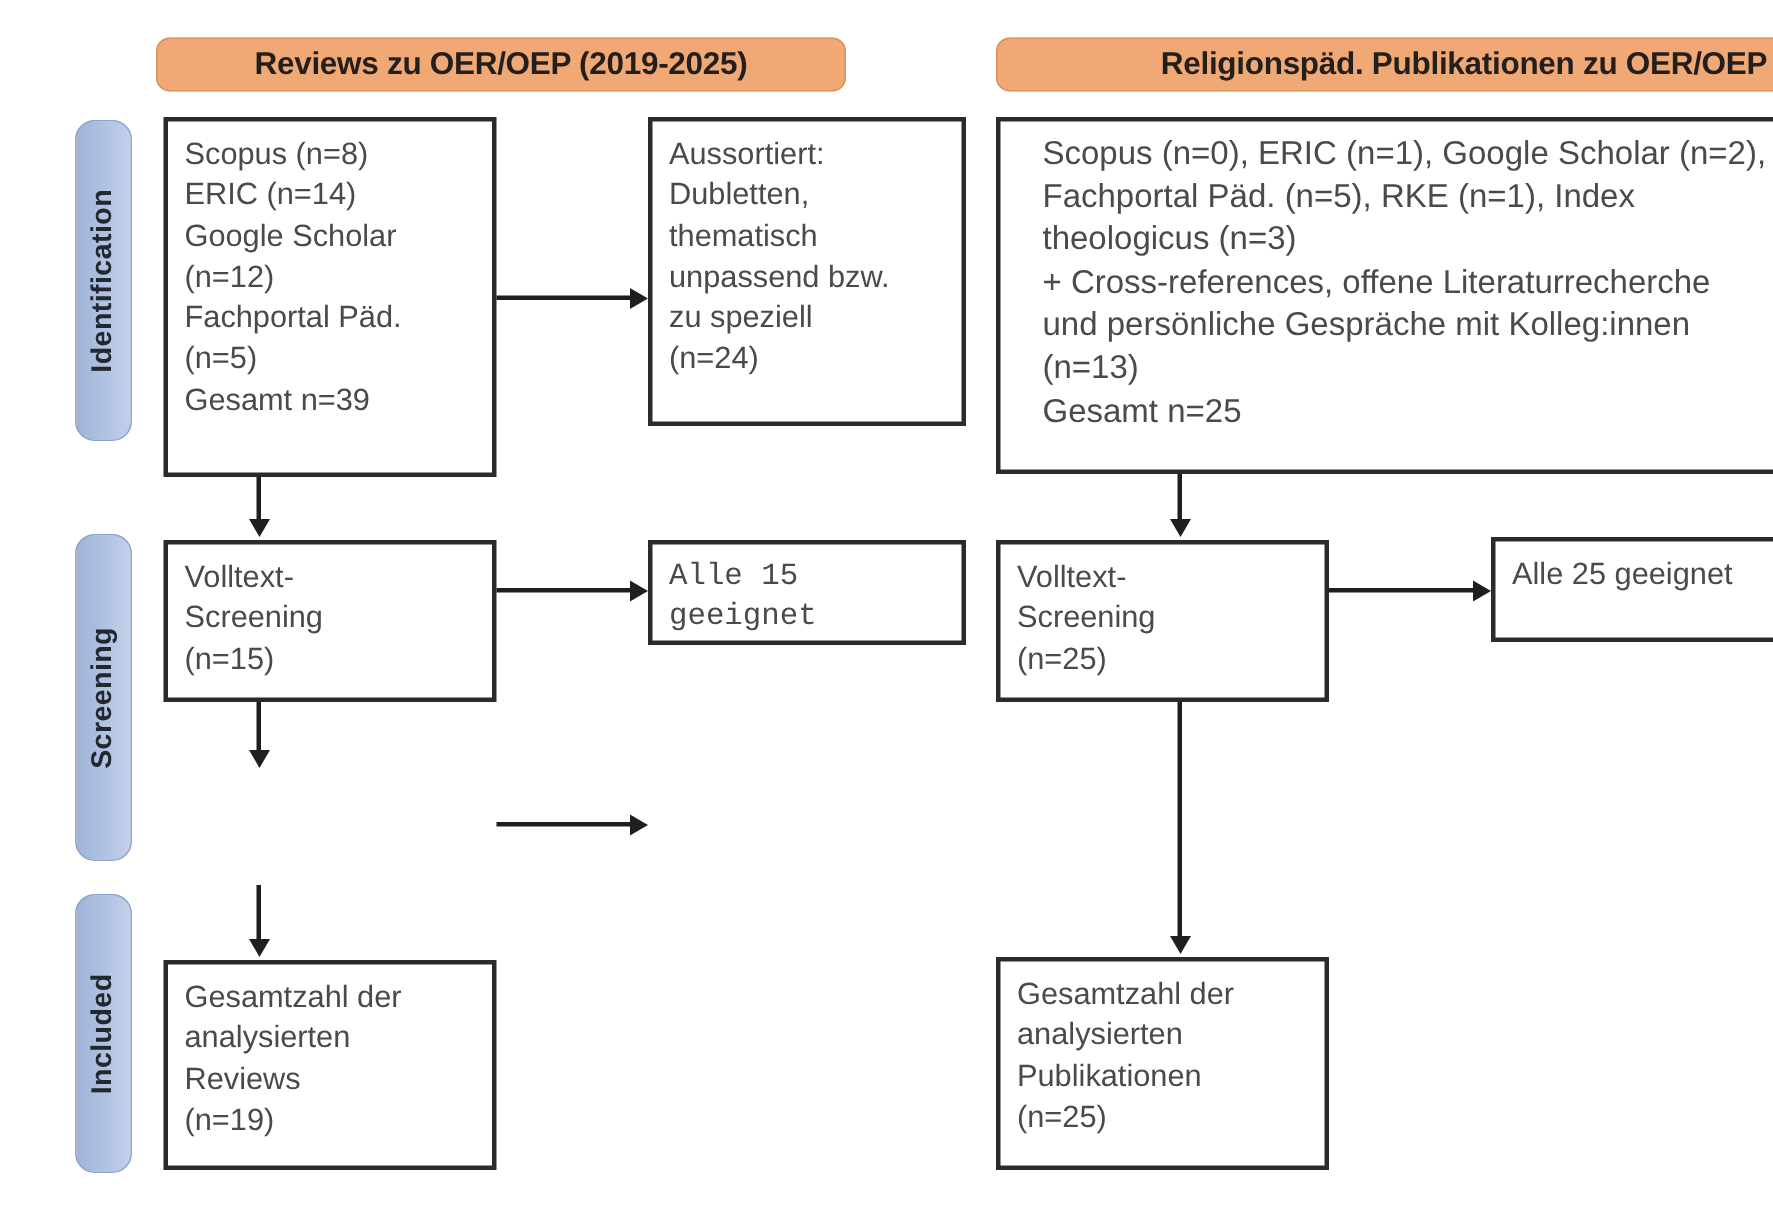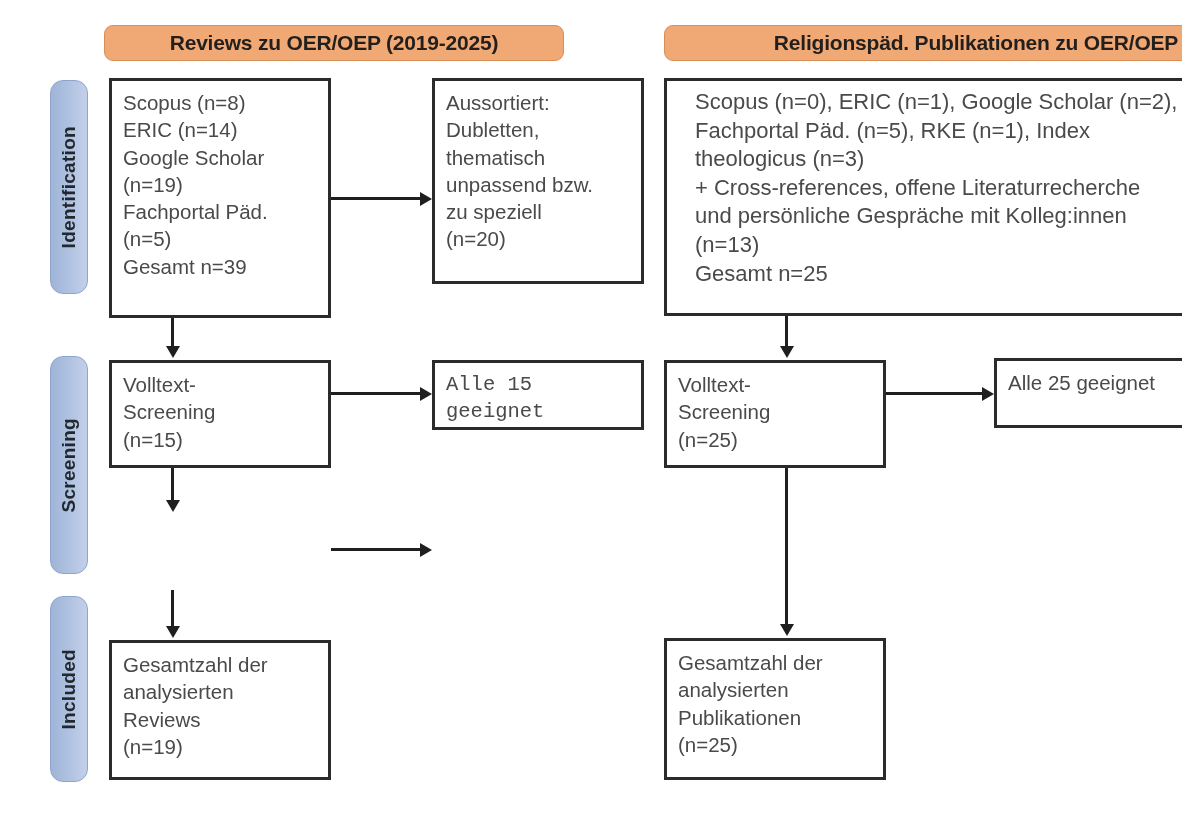--- a/index.html
+++ b/index.html
@@ -120,31 +120,31 @@
     <span>Screening</span>
   </div>
 
   <div class="phase-tab" style="left:18px; top:596px; width:38px; height:186px;">
     <span>Included</span>
   </div>
 
   <div class="node" style="left:77px; top:78px; width:222px; height:240px;">Scopus (n=8)
 ERIC (n=14)
 Google Scholar
-(n=19)
+(n=12)
 Fachportal Päd.
 (n=5)
 Gesamt n=39</div>
 
   <div class="node" style="left:400px; top:78px; width:212px; height:206px;">Aussortiert:
 Dubletten,
 thematisch
 unpassend bzw.
 zu speziell
-(n=20)</div>
+(n=24)</div>
 
   <div class="conn h" style="left:299px; top:197px; width:89px;"></div>
   <div class="arrowhead right" style="left:388px; top:192px;"></div>
 
   <div class="conn v" style="left:139px; top:318px; height:30px;"></div>
   <div class="arrowhead down" style="left:134px; top:346px;"></div>
 
   <div class="node" style="left:77px; top:360px; width:222px; height:108px;">Volltext-
 Screening
 (n=15)</div>

